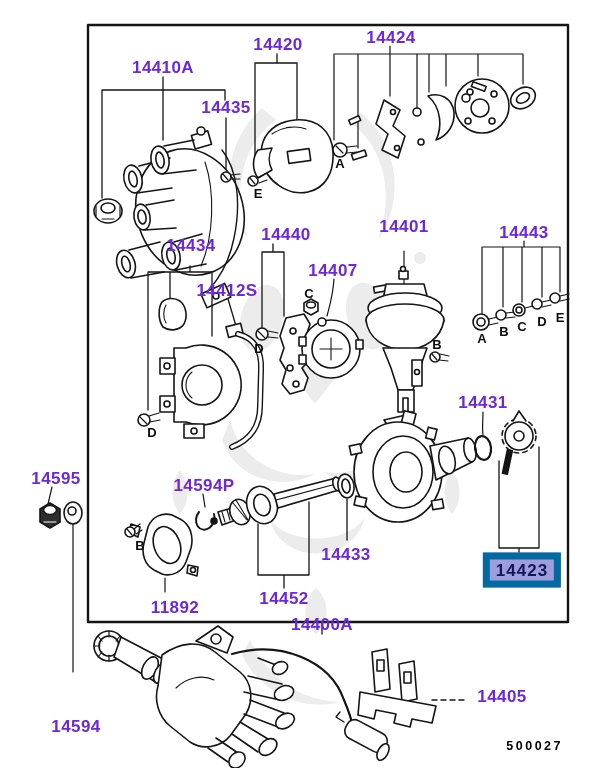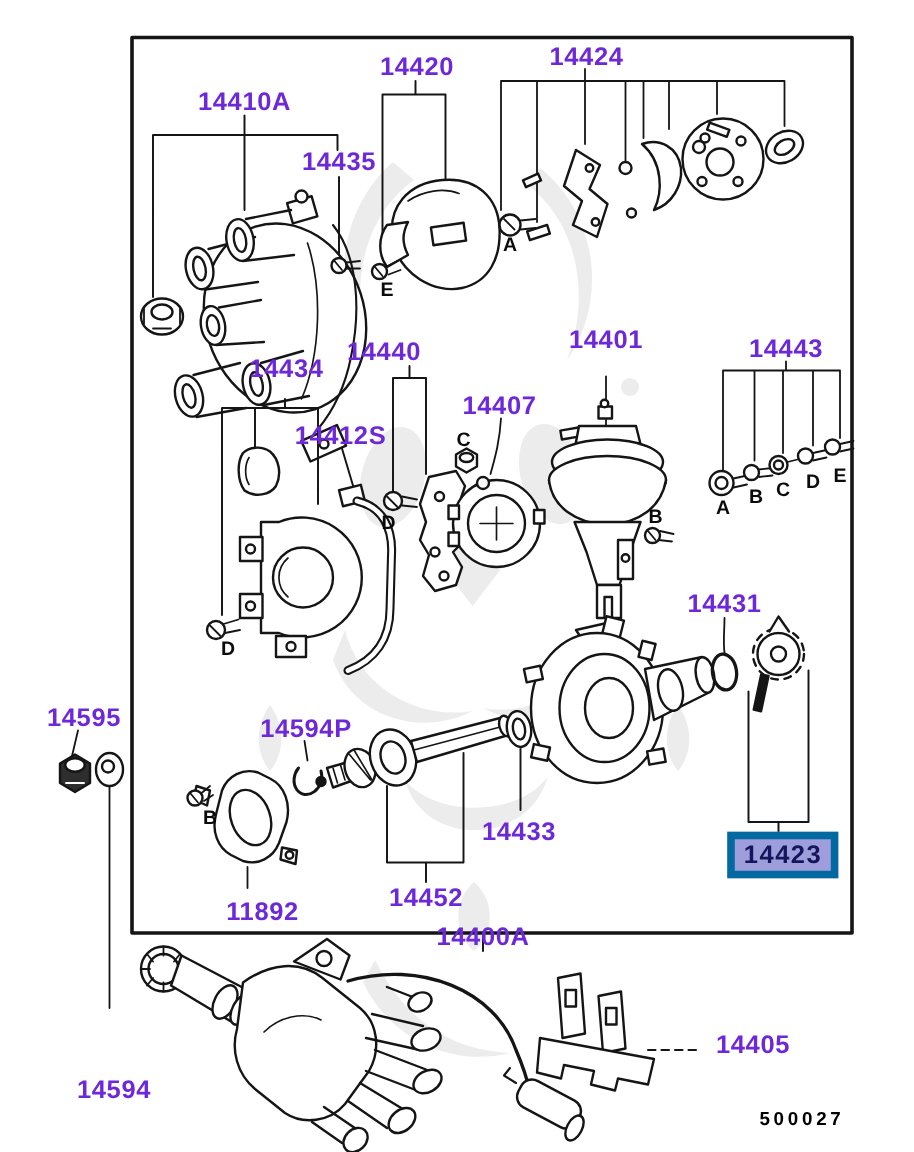--- a/index.html
+++ b/index.html
@@ -1,21 +1,21 @@
 <!DOCTYPE html>
 <html><head>
 <meta charset="utf-8">
 <style>
   html,body{margin:0;padding:0;background:#fff;}
   #stage{position:relative;width:609px;height:768px;background:#ffffff;overflow:hidden;
          font-family:"Liberation Sans",sans-serif;}
   #art{position:absolute;left:0;top:0;}
   .plabel{position:absolute;transform:translate(-50%,-50%);font:bold 17px "Liberation Sans",sans-serif;
           color:#6d28d9;letter-spacing:.4px;white-space:nowrap;z-index:3;}
-  .plabel.hl{background:#9e9edd;border:5px solid #0369a1;color:#15155c;padding:0 6px;
+  .plabel.hl{background:#9e9edd;border:7px solid #0369a1;color:#15155c;padding:0 6px;
              line-height:21px;letter-spacing:1px;}
   .letter{position:absolute;transform:translate(-50%,-50%);font:bold 13px "Liberation Sans",sans-serif;
           color:#0b0b0b;z-index:3;}
   .code{position:absolute;transform:translate(-100%,-50%);font:600 12.5px "Liberation Sans",sans-serif;
         letter-spacing:2.5px;color:#000000;z-index:3;}
 </style>
 </head>
 <body>
 
 <div id="stage">
@@ -289,21 +289,21 @@
     </g>
   </g>
 </svg>
 
 <div class="plabel" style="left:163px;top:68px">14410A</div>
 <div class="plabel" style="left:226px;top:108px">14435</div>
 <div class="plabel" style="left:278px;top:45px">14420</div>
 <div class="plabel" style="left:391px;top:38px">14424</div>
 <div class="plabel" style="left:191px;top:246px">14434</div>
 <div class="plabel" style="left:227px;top:291px">14412S</div>
-<div class="plabel" style="left:256px;top:235px">14440</div>
+<div class="plabel" style="left:286px;top:235px">14440</div>
 <div class="plabel" style="left:333px;top:271px">14407</div>
 <div class="plabel" style="left:404px;top:227px">14401</div>
 <div class="plabel" style="left:524px;top:233px">14443</div>
 <div class="plabel" style="left:483px;top:403px">14431</div>
 <div class="plabel" style="left:56px;top:479px">14595</div>
 <div class="plabel" style="left:204px;top:486px">14594P</div>
 <div class="plabel" style="left:346px;top:555px">14433</div>
 <div class="plabel" style="left:284px;top:599px">14452</div>
 <div class="plabel" style="left:175px;top:608px">11892</div>
 <div class="plabel hl" style="left:522px;top:570px">14423</div>

